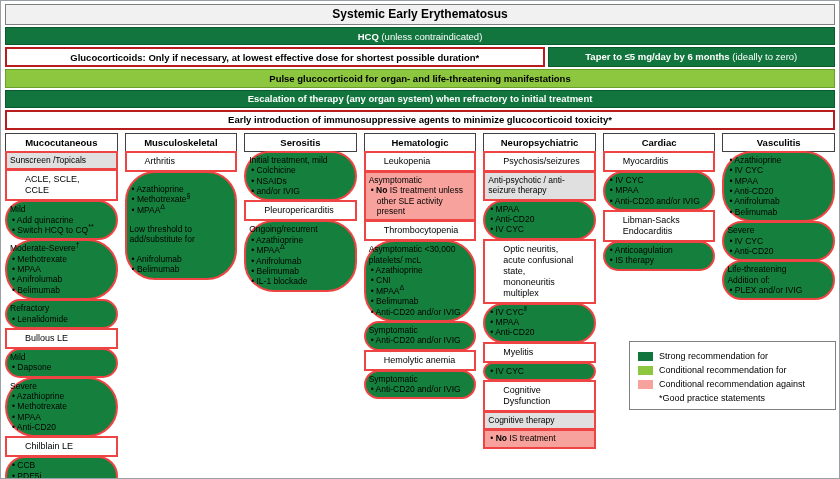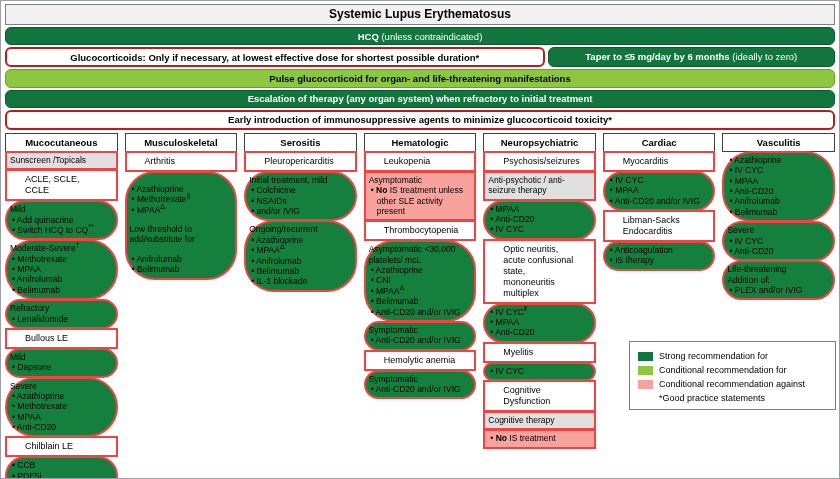--- a/index.html
+++ b/index.html
@@ -1,20 +1,20 @@
 <!DOCTYPE html>
 <html><head>
 <meta charset="utf-8">
 <style>
   html,body{margin:0;padding:0;background:#fff;}
   body{width:840px;height:479px;overflow:hidden;font-family:"Liberation Sans",sans-serif;-webkit-font-smoothing:antialiased;}
   .fig{position:relative;width:840px;height:479px;box-sizing:border-box;border:1px solid #9aa0a6;background:#fff;padding:3px 4px;overflow:hidden;}
   .title{background:#f1f1f2;border:1px solid #7f7f7f;font-weight:bold;font-size:12px;text-align:center;padding:2px 0 3px;color:#000;}
   .bar-row{display:flex;gap:3px;margin-top:2px;}
-  .bar-seg{flex:1;text-align:center;font-size:9.5px;padding:2.5px 4px;line-height:1.18;box-sizing:border-box;border-radius:6px;}
+  .bar-seg{flex:1;text-align:center;font-size:9.5px;padding:2.5px 4px;line-height:1.18;box-sizing:border-box;}
   .bar-seg.dark{background:#12753E;color:#fff;border:1px solid #0a5a2e;}
   .bar-seg.light{background:#8DC63F;color:#000;border:1px solid #699f2a;}
   .bar-seg.whitebox{background:#fff;color:#000;border:2px solid #b91c1c;}
   .bold{font-weight:bold;}
   b{font-weight:bold;}
   sup{font-size:7px;line-height:0;}
   [data-name="bar-segment-glucocorticoids"]{flex:0 0 65%;}
 
   .cols{display:grid;grid-template-columns:repeat(7,1fr);column-gap:7px;margin-top:3px;align-items:start;}
   .col{display:flex;flex-direction:column;min-width:0;}
@@ -30,21 +30,21 @@
 
   .legend{position:absolute;left:628px;top:340px;width:207px;border:1px solid #808080;background:#fff;padding:7px 8px 6px;box-sizing:border-box;}
   .legend-item{display:flex;align-items:center;gap:6px;margin:2px 0 4px;font-size:9px;color:#000;}
   .legend-item:last-child{margin-bottom:0;}
   .swatch{width:15px;height:9px;flex:0 0 15px;}
 </style>
 </head>
 <body>
 
 <div class="fig" data-name="sle-treatment-algorithm-figure">
-  <div class="title" data-name="figure-title">Systemic Lupus Erythematosus</div>
+  <div class="title" data-name="figure-title">Systemic Early Erythematosus</div>
   <div id="bars" data-name="top-bars">
       <div class="bar-row" data-name="bar-row">
         <div class="bar-seg dark" data-name="bar-segment-hcq"><b>HCQ</b> (unless contraindicated)</div>
       </div>
       <div class="bar-row" data-name="bar-row">
         <div class="bar-seg whitebox bold" data-name="bar-segment-glucocorticoids">Glucocorticoids: Only if necessary, at lowest effective dose for shortest possible duration*</div>
         <div class="bar-seg dark" data-name="bar-segment-taper"><b>Taper to ≤5 mg/day by 6 months</b> (ideally to zero)</div>
       </div>
       <div class="bar-row" data-name="bar-row">
         <div class="bar-seg light bold" data-name="bar-segment-pulse-glucocorticoid">Pulse glucocorticoid for organ- and life-threatening manifestations</div>
@@ -120,29 +120,29 @@
           <div data-name="block-line" class="line bullet">• MPAA<sup>Δ</sup></div>
           <div data-name="block-spacer" class="spacer"></div>
           <div data-name="block-line" class="line">Low threshold to add/substitute for</div>
           <div data-name="block-spacer" class="spacer"></div>
           <div data-name="block-line" class="line bullet">• Anifrolumab</div>
           <div data-name="block-line" class="line bullet">• Belimumab</div>
         </div>
       </div>
       <div class="col" data-name="column-serositis">
         <div class="hdr" data-name="column-header-serositis">Serositis</div>
-        <div class="blk sub" data-name="treatment-block">
-          <div data-name="block-line" class="line">Pleuropericarditis</div>
-        </div>
         <div class="blk green" data-name="treatment-block">
           <div data-name="block-line" class="line">Initial treatment, mild</div>
           <div data-name="block-line" class="line bullet">• Colchicine</div>
           <div data-name="block-line" class="line bullet">• NSAIDs</div>
           <div data-name="block-line" class="line bullet">• and/or IVIG</div>
         </div>
+        <div class="blk sub" data-name="treatment-block">
+          <div data-name="block-line" class="line">Pleuropericarditis</div>
+        </div>
         <div class="blk green" data-name="treatment-block">
           <div data-name="block-line" class="line">Ongoing/recurrent</div>
           <div data-name="block-line" class="line bullet">• Azathioprine</div>
           <div data-name="block-line" class="line bullet">• MPAA<sup>Δ</sup></div>
           <div data-name="block-line" class="line bullet">• Anifrolumab</div>
           <div data-name="block-line" class="line bullet">• Belimumab</div>
           <div data-name="block-line" class="line bullet">• IL-1 blockade</div>
         </div>
       </div>
       <div class="col" data-name="column-hematologic">

